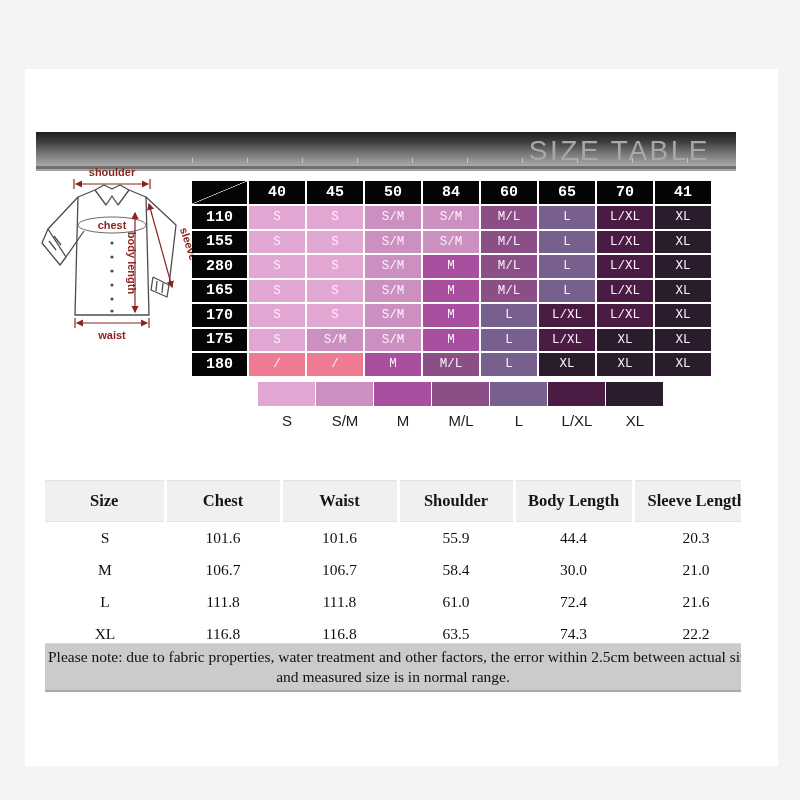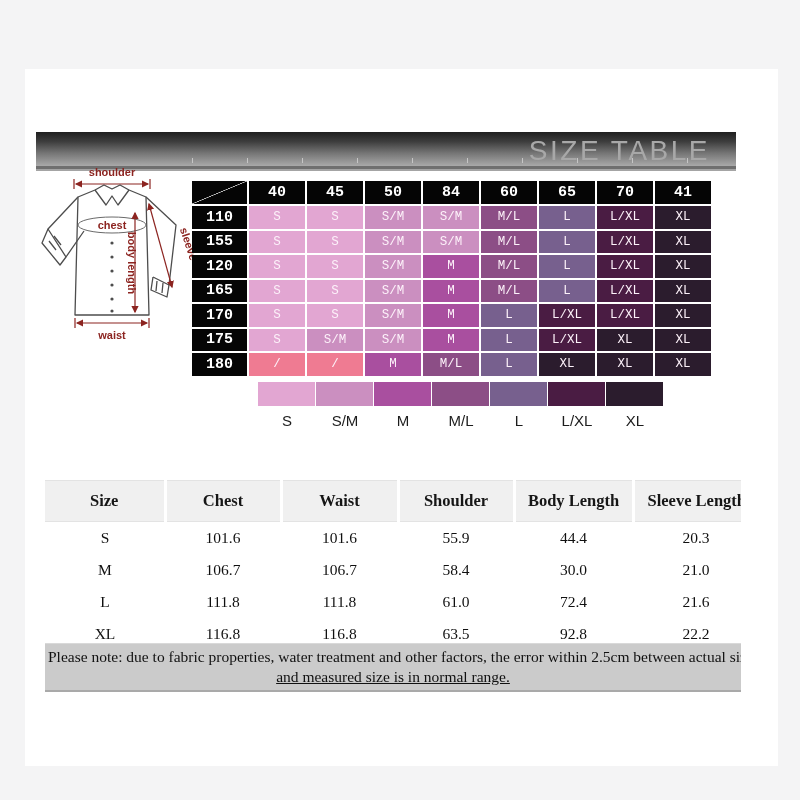--- a/index.html
+++ b/index.html
@@ -42,21 +42,21 @@
   .meas-table th{background:#f0f0f0;height:38px;font-size:16.5px;color:#161616;
     border-left:3px solid #ffffff;border-top:1px solid #e3e3e3;border-bottom:1px solid #e3e3e3;}
   .meas-table th:first-child{border-left:none;}
   .meas-table td{height:30px;text-align:center;font-size:15.5px;color:#101010;}
 
   
   .note{position:absolute;left:45px;top:643px;width:696px;height:46px;overflow:hidden;
     background:#cbcbcb;border-top:1px solid #d9d9d9;border-bottom:2px solid #a9a9a9;
     font-family:"Liberation Serif",serif;font-size:15.5px;color:#111111;}
   .note-l1{white-space:nowrap;padding:4px 0 0 3px;}
-  .note-l2{text-align:center;padding-top:2px;text-decoration:underline;}
+  .note-l2{text-align:center;padding-top:2px;}
 
   
   .shirt{position:absolute;left:32px;top:163px;width:170px;height:178px;}
   .shirt .sh{fill:none;stroke:#4d4d4d;stroke-width:1.3;stroke-linejoin:round;}
   .shirt .sh2{fill:none;stroke:#6a6a6a;stroke-width:1;}
   .shirt .meas-ln{stroke:#8c2420;stroke-width:1.2;fill:none;}
   .shirt .lbl{fill:#8c2420;font-family:"Liberation Sans",sans-serif;font-size:11px;font-weight:600;}
   .shirt .btn{fill:#4d4d4d;}
 </style>
 </head>
@@ -154,21 +154,21 @@
       <div class="mx-c" style="background: rgb(43, 28, 45);">XL</div>
       <div class="mx-h">155</div>
       <div class="mx-c" style="background: rgb(226, 166, 210);">S</div>
       <div class="mx-c" style="background: rgb(226, 166, 210);">S</div>
       <div class="mx-c" style="background: rgb(203, 143, 192);">S/M</div>
       <div class="mx-c" style="background: rgb(203, 143, 192);">S/M</div>
       <div class="mx-c" style="background: rgb(140, 78, 134);">M/L</div>
       <div class="mx-c" style="background: rgb(119, 96, 142);">L</div>
       <div class="mx-c" style="background: rgb(74, 28, 67);">L/XL</div>
       <div class="mx-c" style="background: rgb(43, 28, 45);">XL</div>
-      <div class="mx-h">120</div>
+      <div class="mx-h">280</div>
       <div class="mx-c" style="background: rgb(226, 166, 210);">S</div>
       <div class="mx-c" style="background: rgb(226, 166, 210);">S</div>
       <div class="mx-c" style="background: rgb(203, 143, 192);">S/M</div>
       <div class="mx-c" style="background: rgb(169, 79, 159);">M</div>
       <div class="mx-c" style="background: rgb(140, 78, 134);">M/L</div>
       <div class="mx-c" style="background: rgb(119, 96, 142);">L</div>
       <div class="mx-c" style="background: rgb(74, 28, 67);">L/XL</div>
       <div class="mx-c" style="background: rgb(43, 28, 45);">XL</div>
       <div class="mx-h">165</div>
       <div class="mx-c" style="background: rgb(226, 166, 210);">S</div>
@@ -282,21 +282,21 @@
             <td>111.8</td>
             <td>61.0</td>
             <td>72.4</td>
             <td>21.6</td>
           </tr>
           <tr>
             <td>XL</td>
             <td>116.8</td>
             <td>116.8</td>
             <td>63.5</td>
-            <td>92.8</td>
+            <td>74.3</td>
             <td>22.2</td>
           </tr>
         </tbody>
     </table>
   </div>
 
   <div class="note">
     <div class="note-l1">Please note: due to fabric properties, water treatment and other factors, the error within 2.5cm between actual size</div>
     <div class="note-l2">and measured size is in normal range.</div>
   </div>

